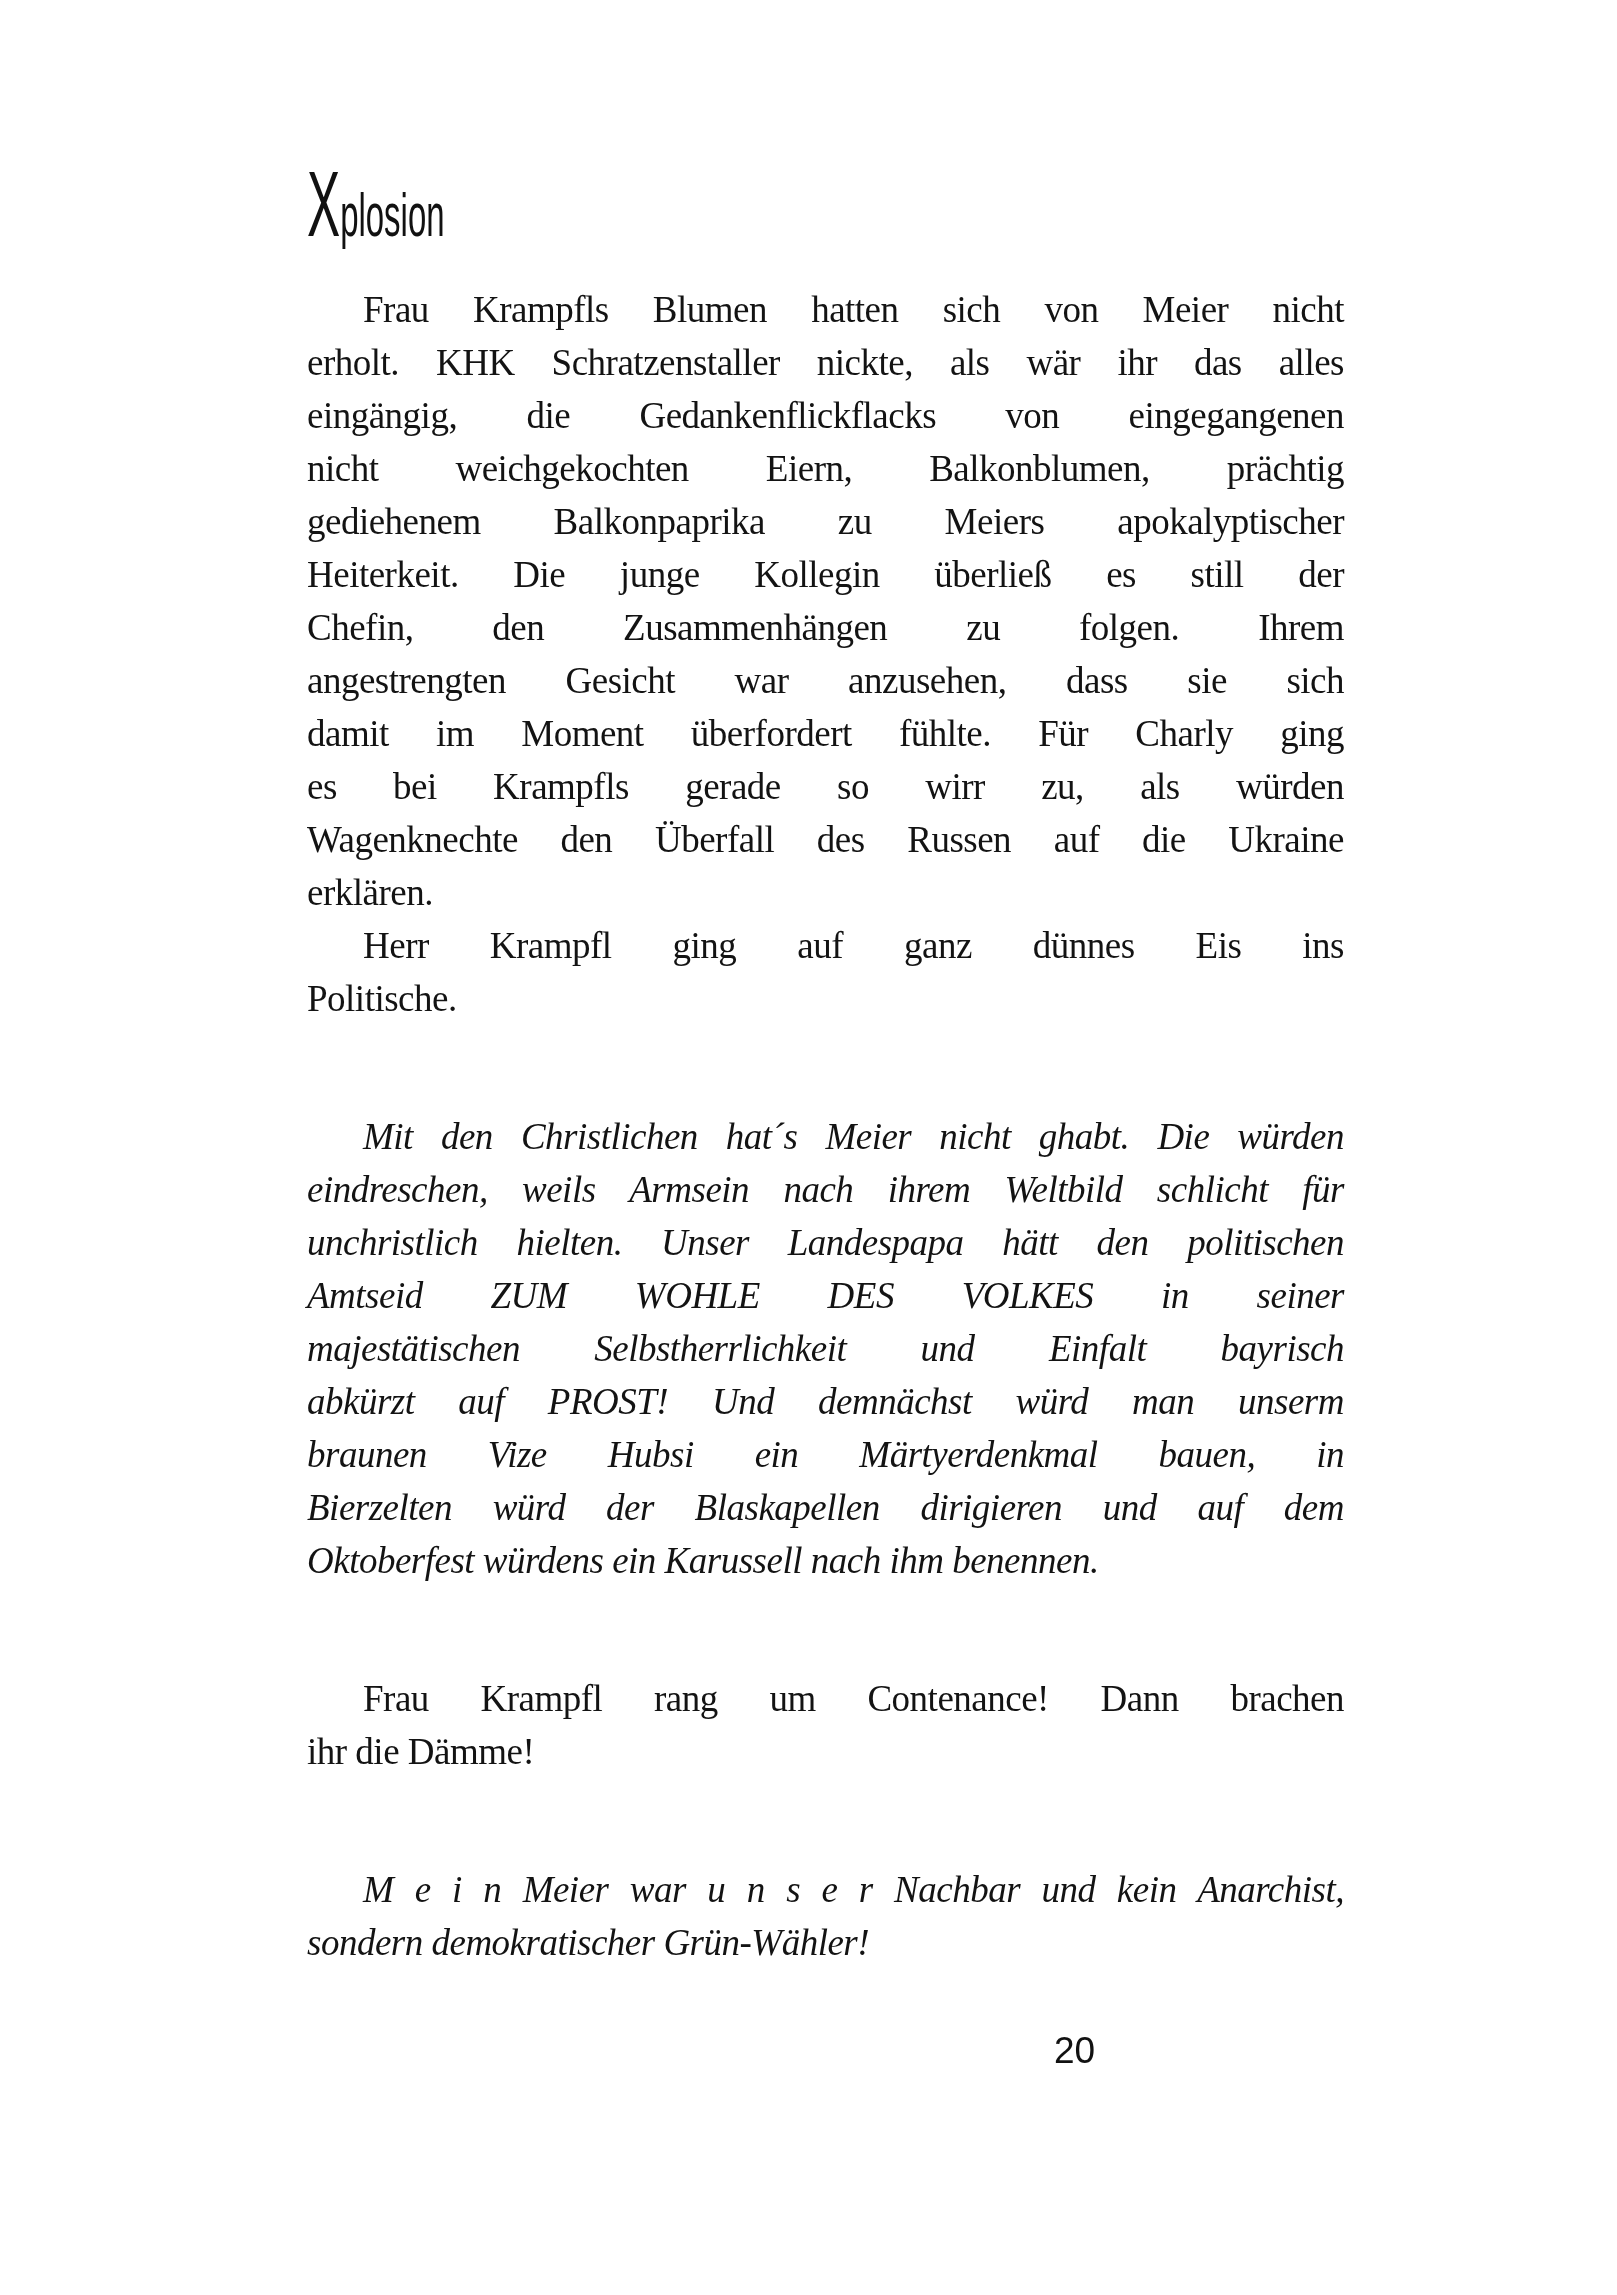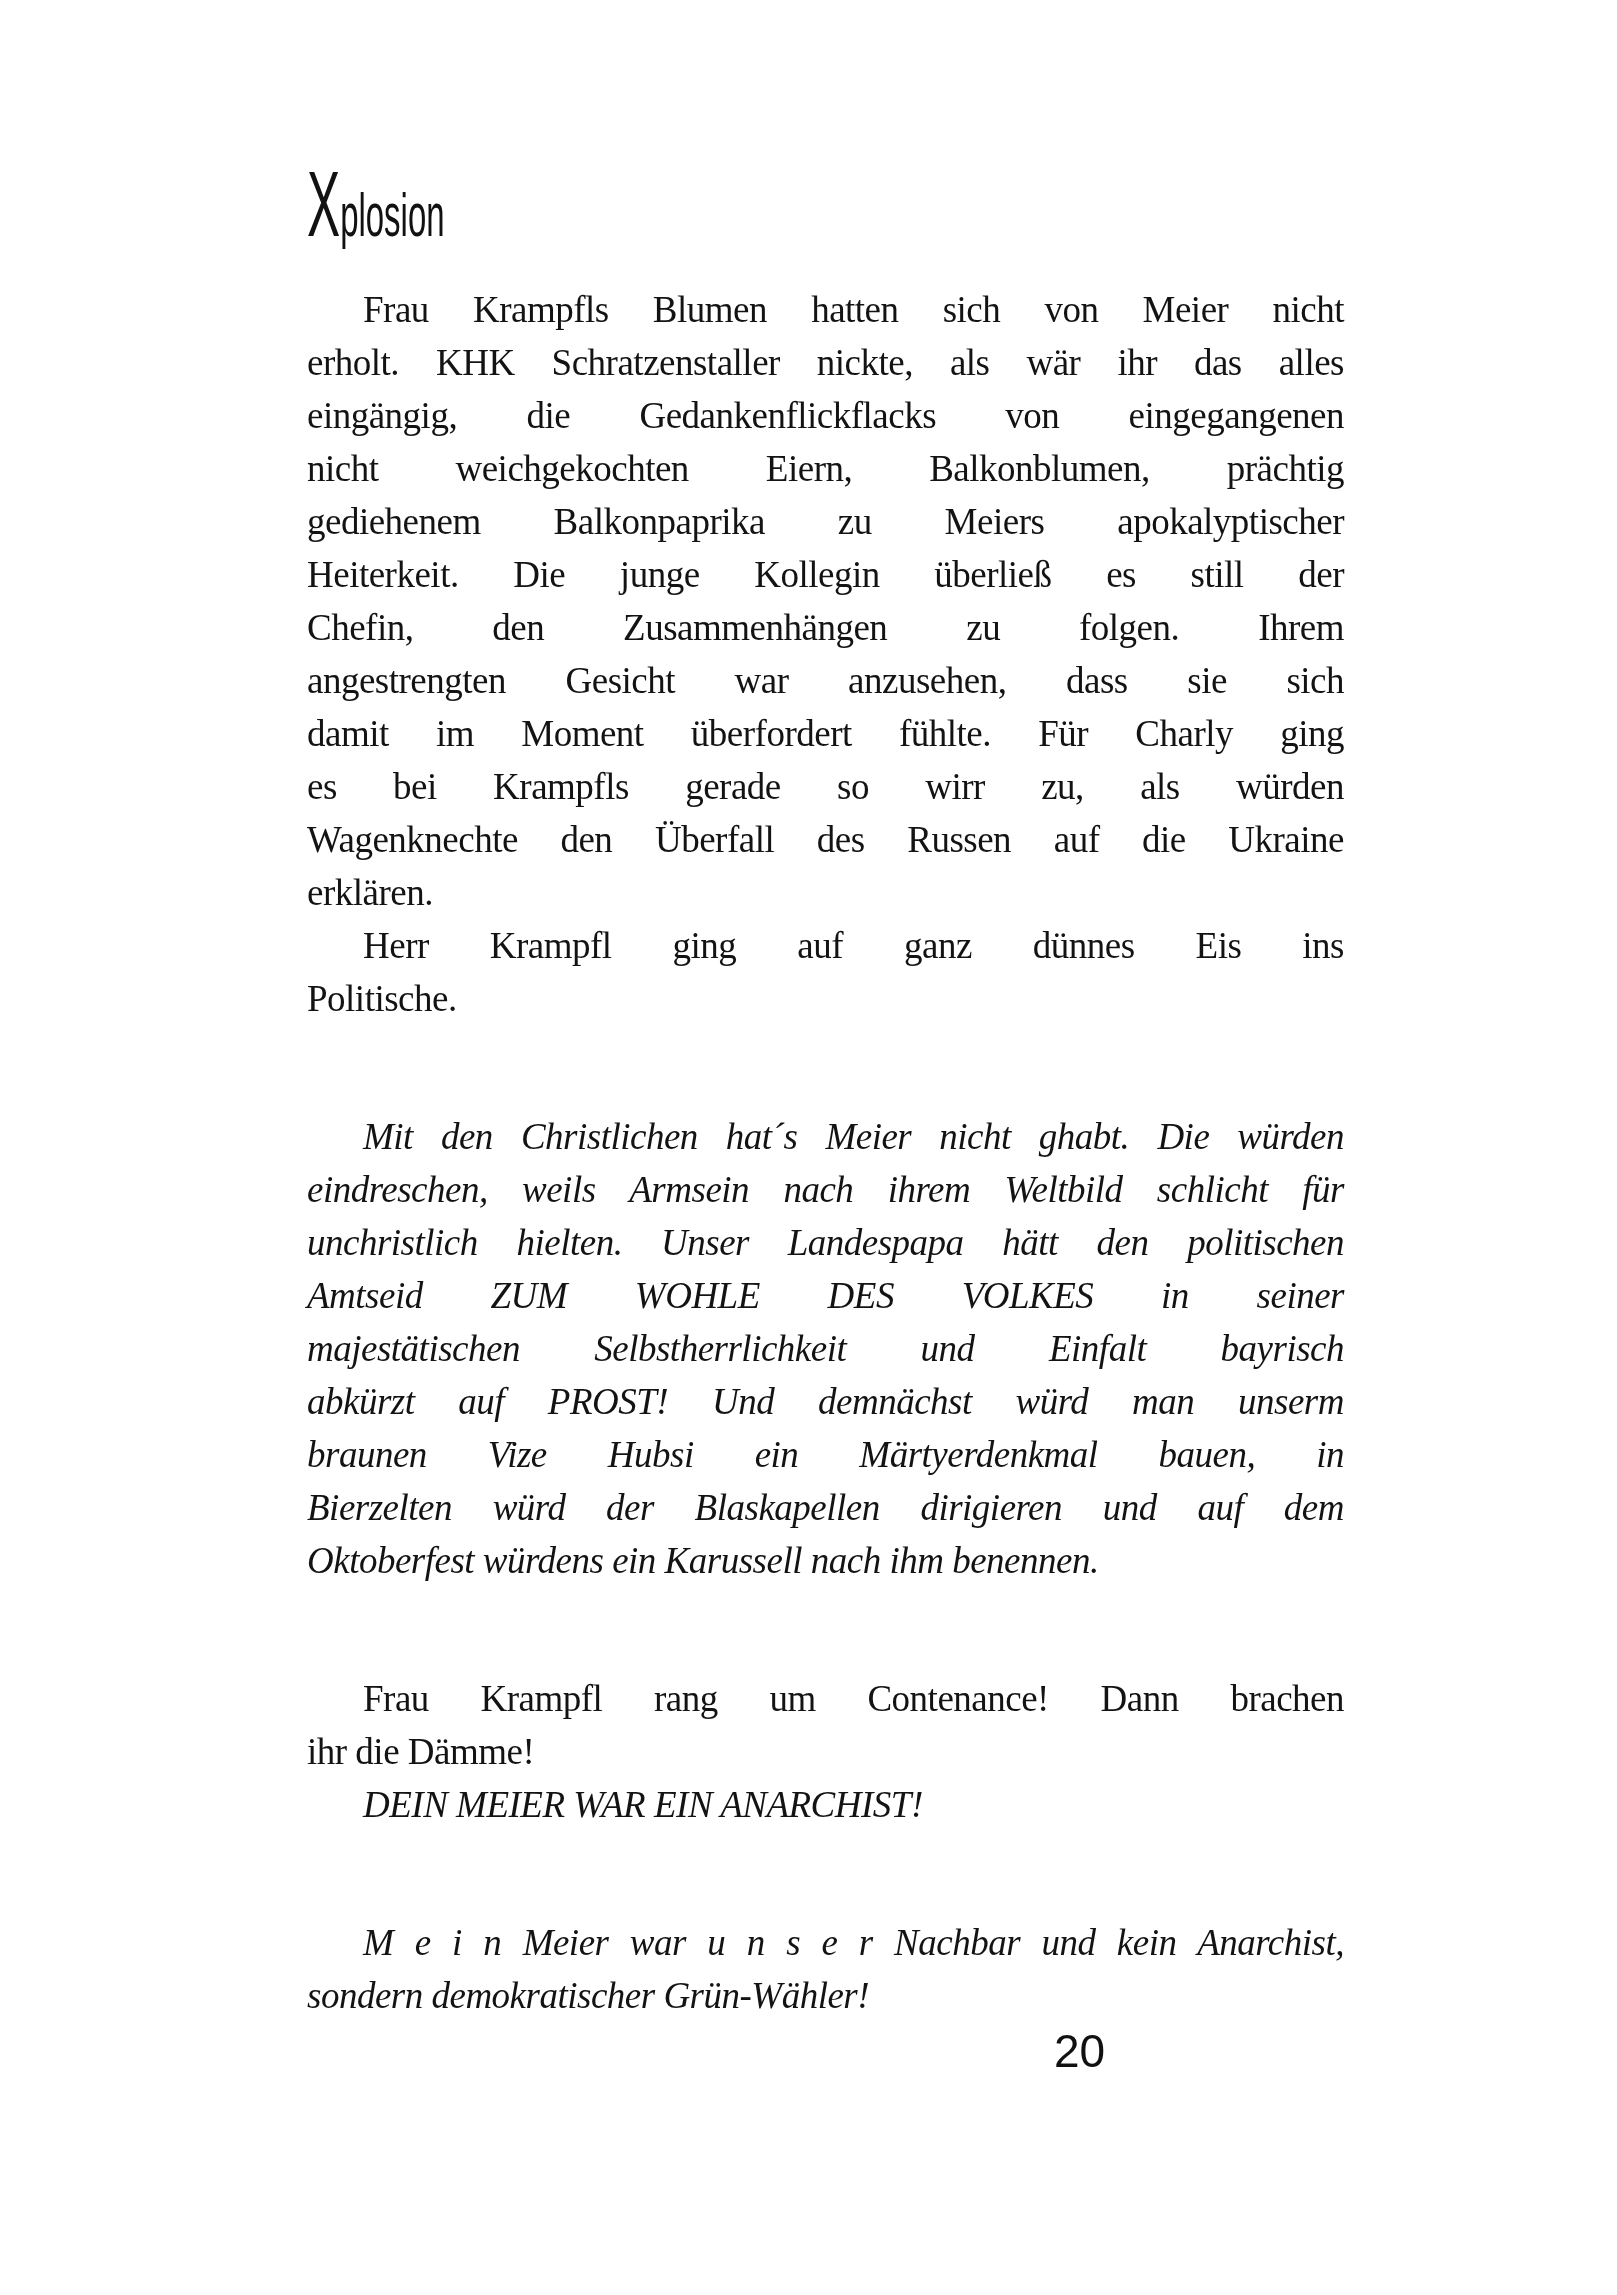--- a/index.html
+++ b/index.html
@@ -59,21 +59,21 @@
     text-align-last: left;
     -moz-text-align-last: left;
   }
 
   
   .page-number {
     position: absolute;
     left: 1054px;
     top: 2032px;
     font-family: "Liberation Sans", sans-serif;
-    font-size: 46px;
+    font-size: 37px;
     line-height: 38px;
     letter-spacing: 0;
     color: #111111;
   }
 </style>
 </head>
 <body>
 
 <div class="running-header">Xplosion</div>
 
@@ -104,23 +104,20 @@
       <div class="line">majestätischen Selbstherrlichkeit und Einfalt bayrisch</div>
       <div class="line">abkürzt auf PROST! Und demnächst würd man unserm</div>
       <div class="line">braunen Vize Hubsi ein Märtyerdenkmal bauen, in</div>
       <div class="line">Bierzelten würd der Blaskapellen dirigieren und auf dem</div>
       <div class="line last">Oktoberfest würdens ein Karussell nach ihm benennen.</div>
     </div>
     <div class="para gap-before">
       <div class="line indent">Frau Krampfl rang um Contenance! Dann brachen</div>
       <div class="line last">ihr die Dämme!</div>
     </div>
-    <div class="para italic">
-      <div class="line indent last">DEIN MEIER WAR EIN ANARCHIST!</div>
-    </div>
     <div class="para italic gap-before">
       <div class="line indent">M e i n Meier war u n s e r Nachbar und kein Anarchist,</div>
       <div class="line last">sondern demokratischer Grün-Wähler!</div>
     </div>
   </div>
 
 <div class="page-number">20</div>
 
 
 </body></html>

